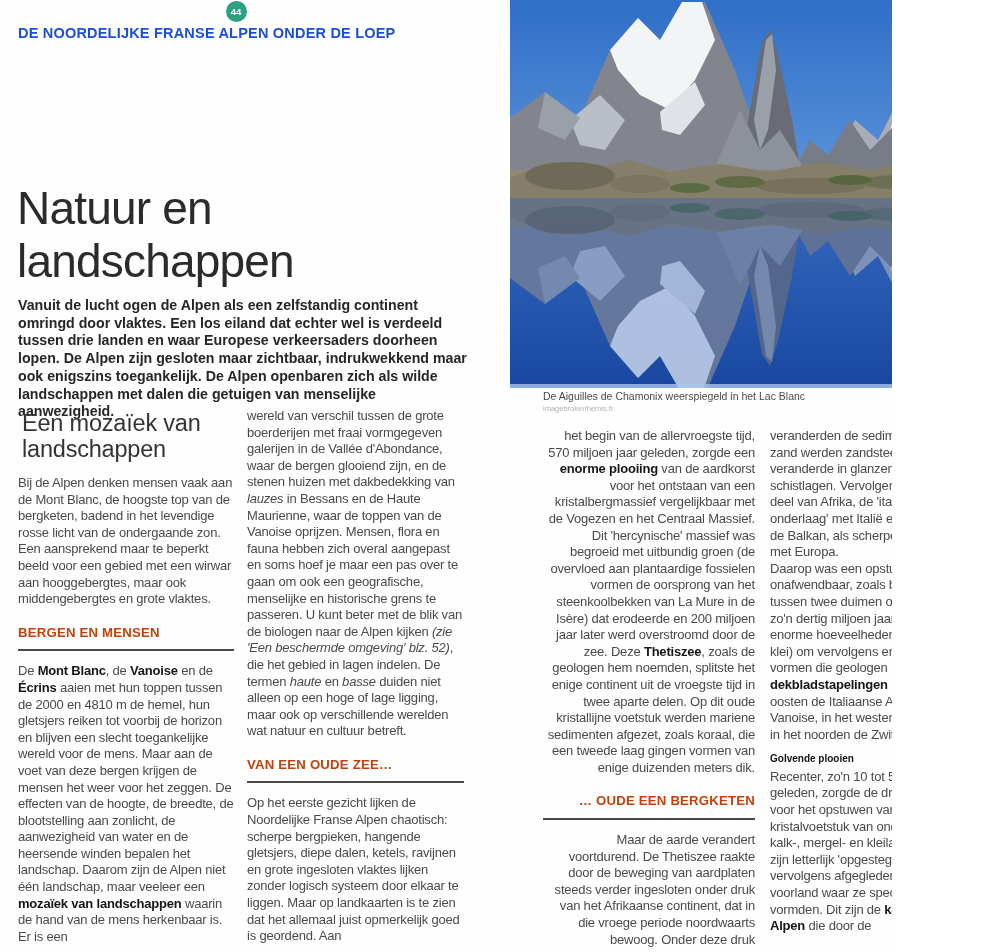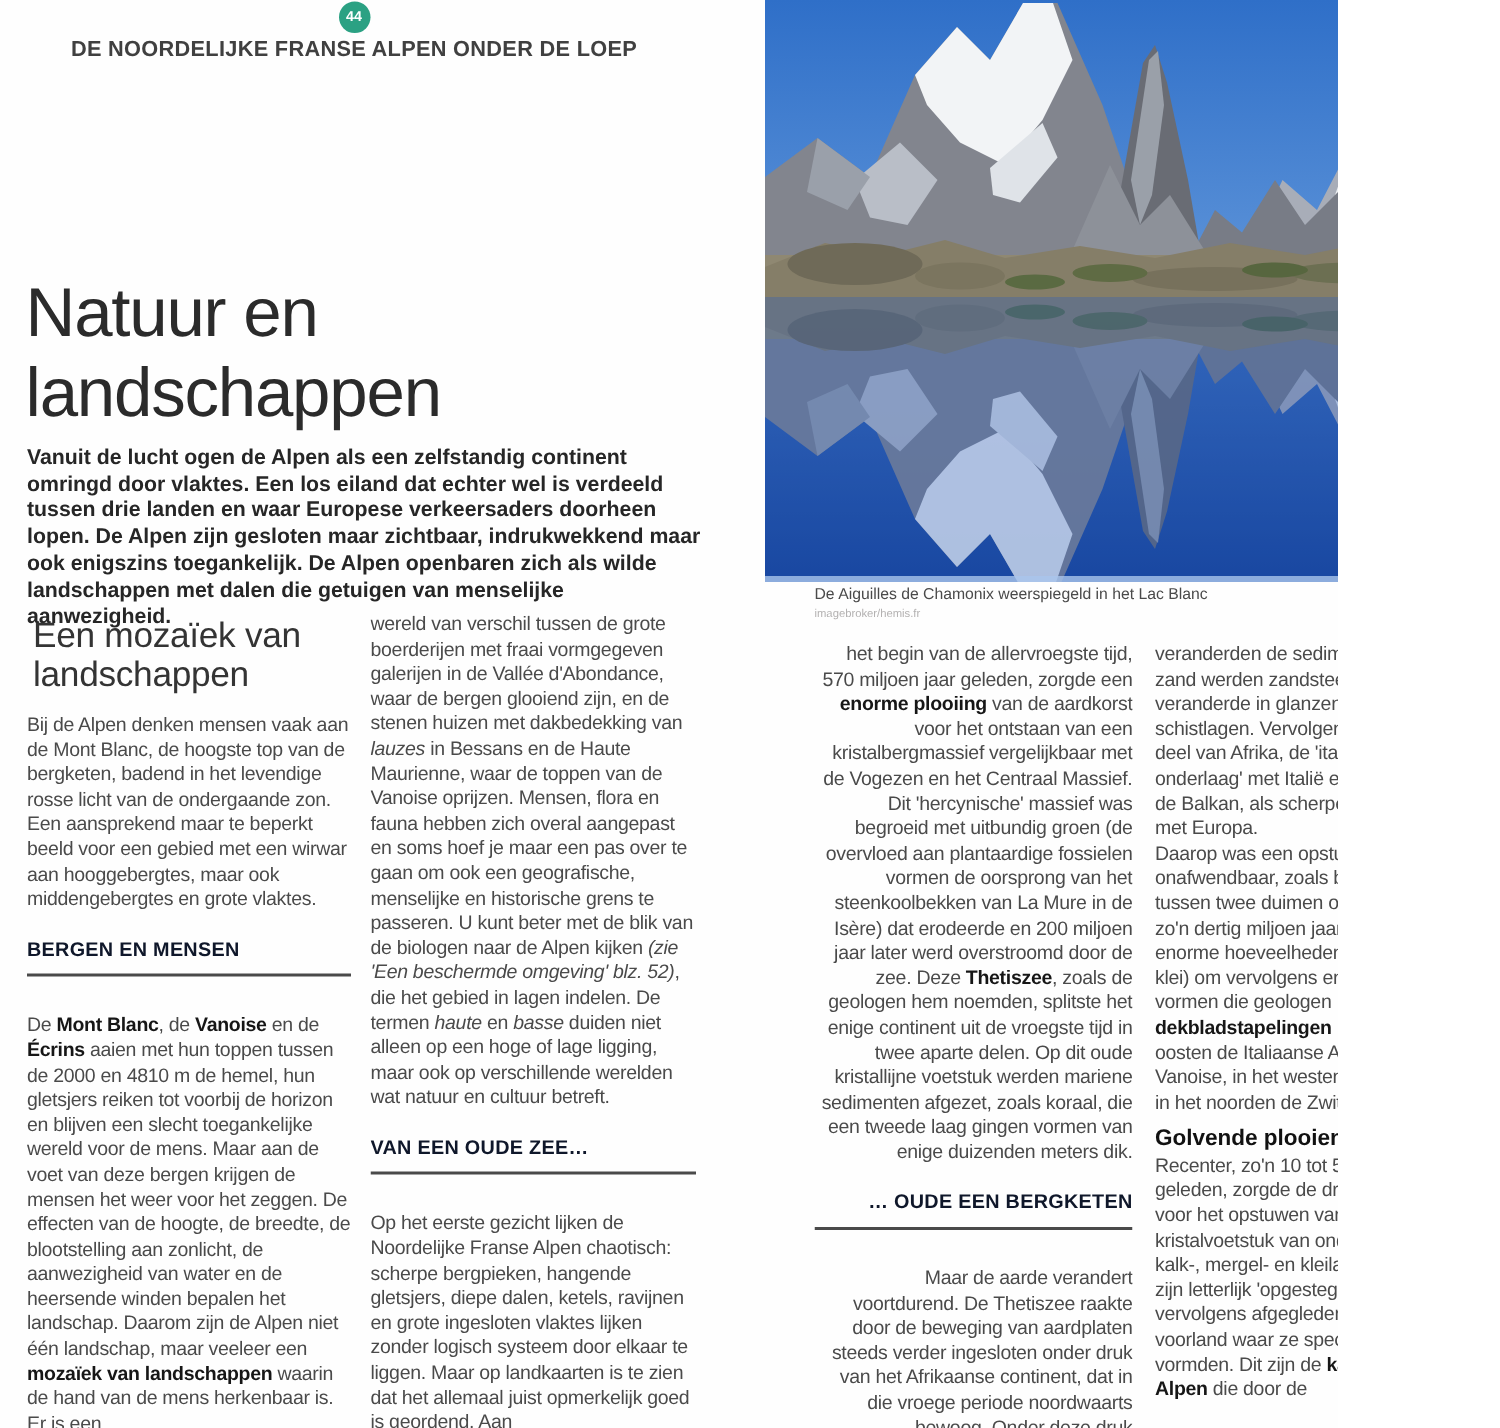--- a/index.html
+++ b/index.html
@@ -1,42 +1,42 @@
 <!DOCTYPE html>
 <html lang="nl"><head>
 <meta charset="utf-8">
 <style>
   html,body{margin:0;padding:0;background:#ffffff;}
   .page{position:relative;width:892px;height:952px;background:#fefefe;overflow:hidden;
         font-family:"Liberation Sans",sans-serif;-webkit-font-smoothing:antialiased;}
   .badge-row{position:absolute;left:18px;top:1px;width:436px;text-align:center;}
   .badge{display:inline-block;width:21px;height:21px;border-radius:50%;background:#2ba183;
          color:#fff;font-size:9.5px;font-weight:bold;line-height:21px;text-align:center;}
-  .kicker{position:absolute;left:18px;top:25px;width:436px;text-align:center;color:#404040;
+  .kicker{position:absolute;left:18px;top:25px;width:436px;color:#1d4ed8;
           font-weight:bold;font-size:14.5px;letter-spacing:0.2px;}
   .photo{position:absolute;left:510px;top:0;width:490px;height:388px;}
   .photo svg{display:block;width:100%;height:100%;}
   .caption{position:absolute;left:543px;top:390px;width:450px;font-size:10.5px;color:#4a4a4a;}
   .credit{position:absolute;left:543px;top:404px;font-size:7.5px;color:#b3b1b1;}
   .title{position:absolute;left:17px;top:182px;margin:0;font-weight:400;font-size:46px;
          line-height:53px;color:#2b2b2b;letter-spacing:-0.8px;}
   .intro{position:absolute;left:18px;top:297px;width:456px;margin:0;font-size:14.2px;
          line-height:17.7px;font-weight:bold;color:#262626;}
   .col{position:absolute;top:408px;height:544px;overflow:hidden;font-size:13px;
        line-height:16.6px;color:#4a4a4a;letter-spacing:-0.2px;text-align:left;}
   .col p{margin:0;}
   .col1{left:18px;width:216px;}
   .col2{left:247px;width:217px;}
   .col3{left:543px;width:212px;top:428px;height:524px;text-align:right;}
   .col4{left:770px;width:219px;top:428px;height:524px;}
   .h2{margin:2px 4px 13px;font-size:23.5px;line-height:26px;font-weight:400;color:#343434;
       letter-spacing:-0.2px;}
-  .subhead{margin:17px 0 24px;font-size:13.2px;font-weight:bold;color:#0f172a;
+  .subhead{margin:17px 0 12px;font-size:13.2px;font-weight:bold;color:#c2410c;
            border-bottom:2.5px solid #4a4a4a;padding-bottom:8px;letter-spacing:0.2px;}
-  .h4{margin:8px 0 1px;font-size:15px;font-weight:bold;color:#111;letter-spacing:0;}
+  .h4{margin:8px 0 1px;font-size:10px;font-weight:bold;color:#111;letter-spacing:0;}
   .col b{color:#161616;}
   .col i{font-style:italic;}
 </style>
 </head>
 <body>
 
 <div class="page">
 
   <div class="badge-row">
     <span class="badge">44</span>

